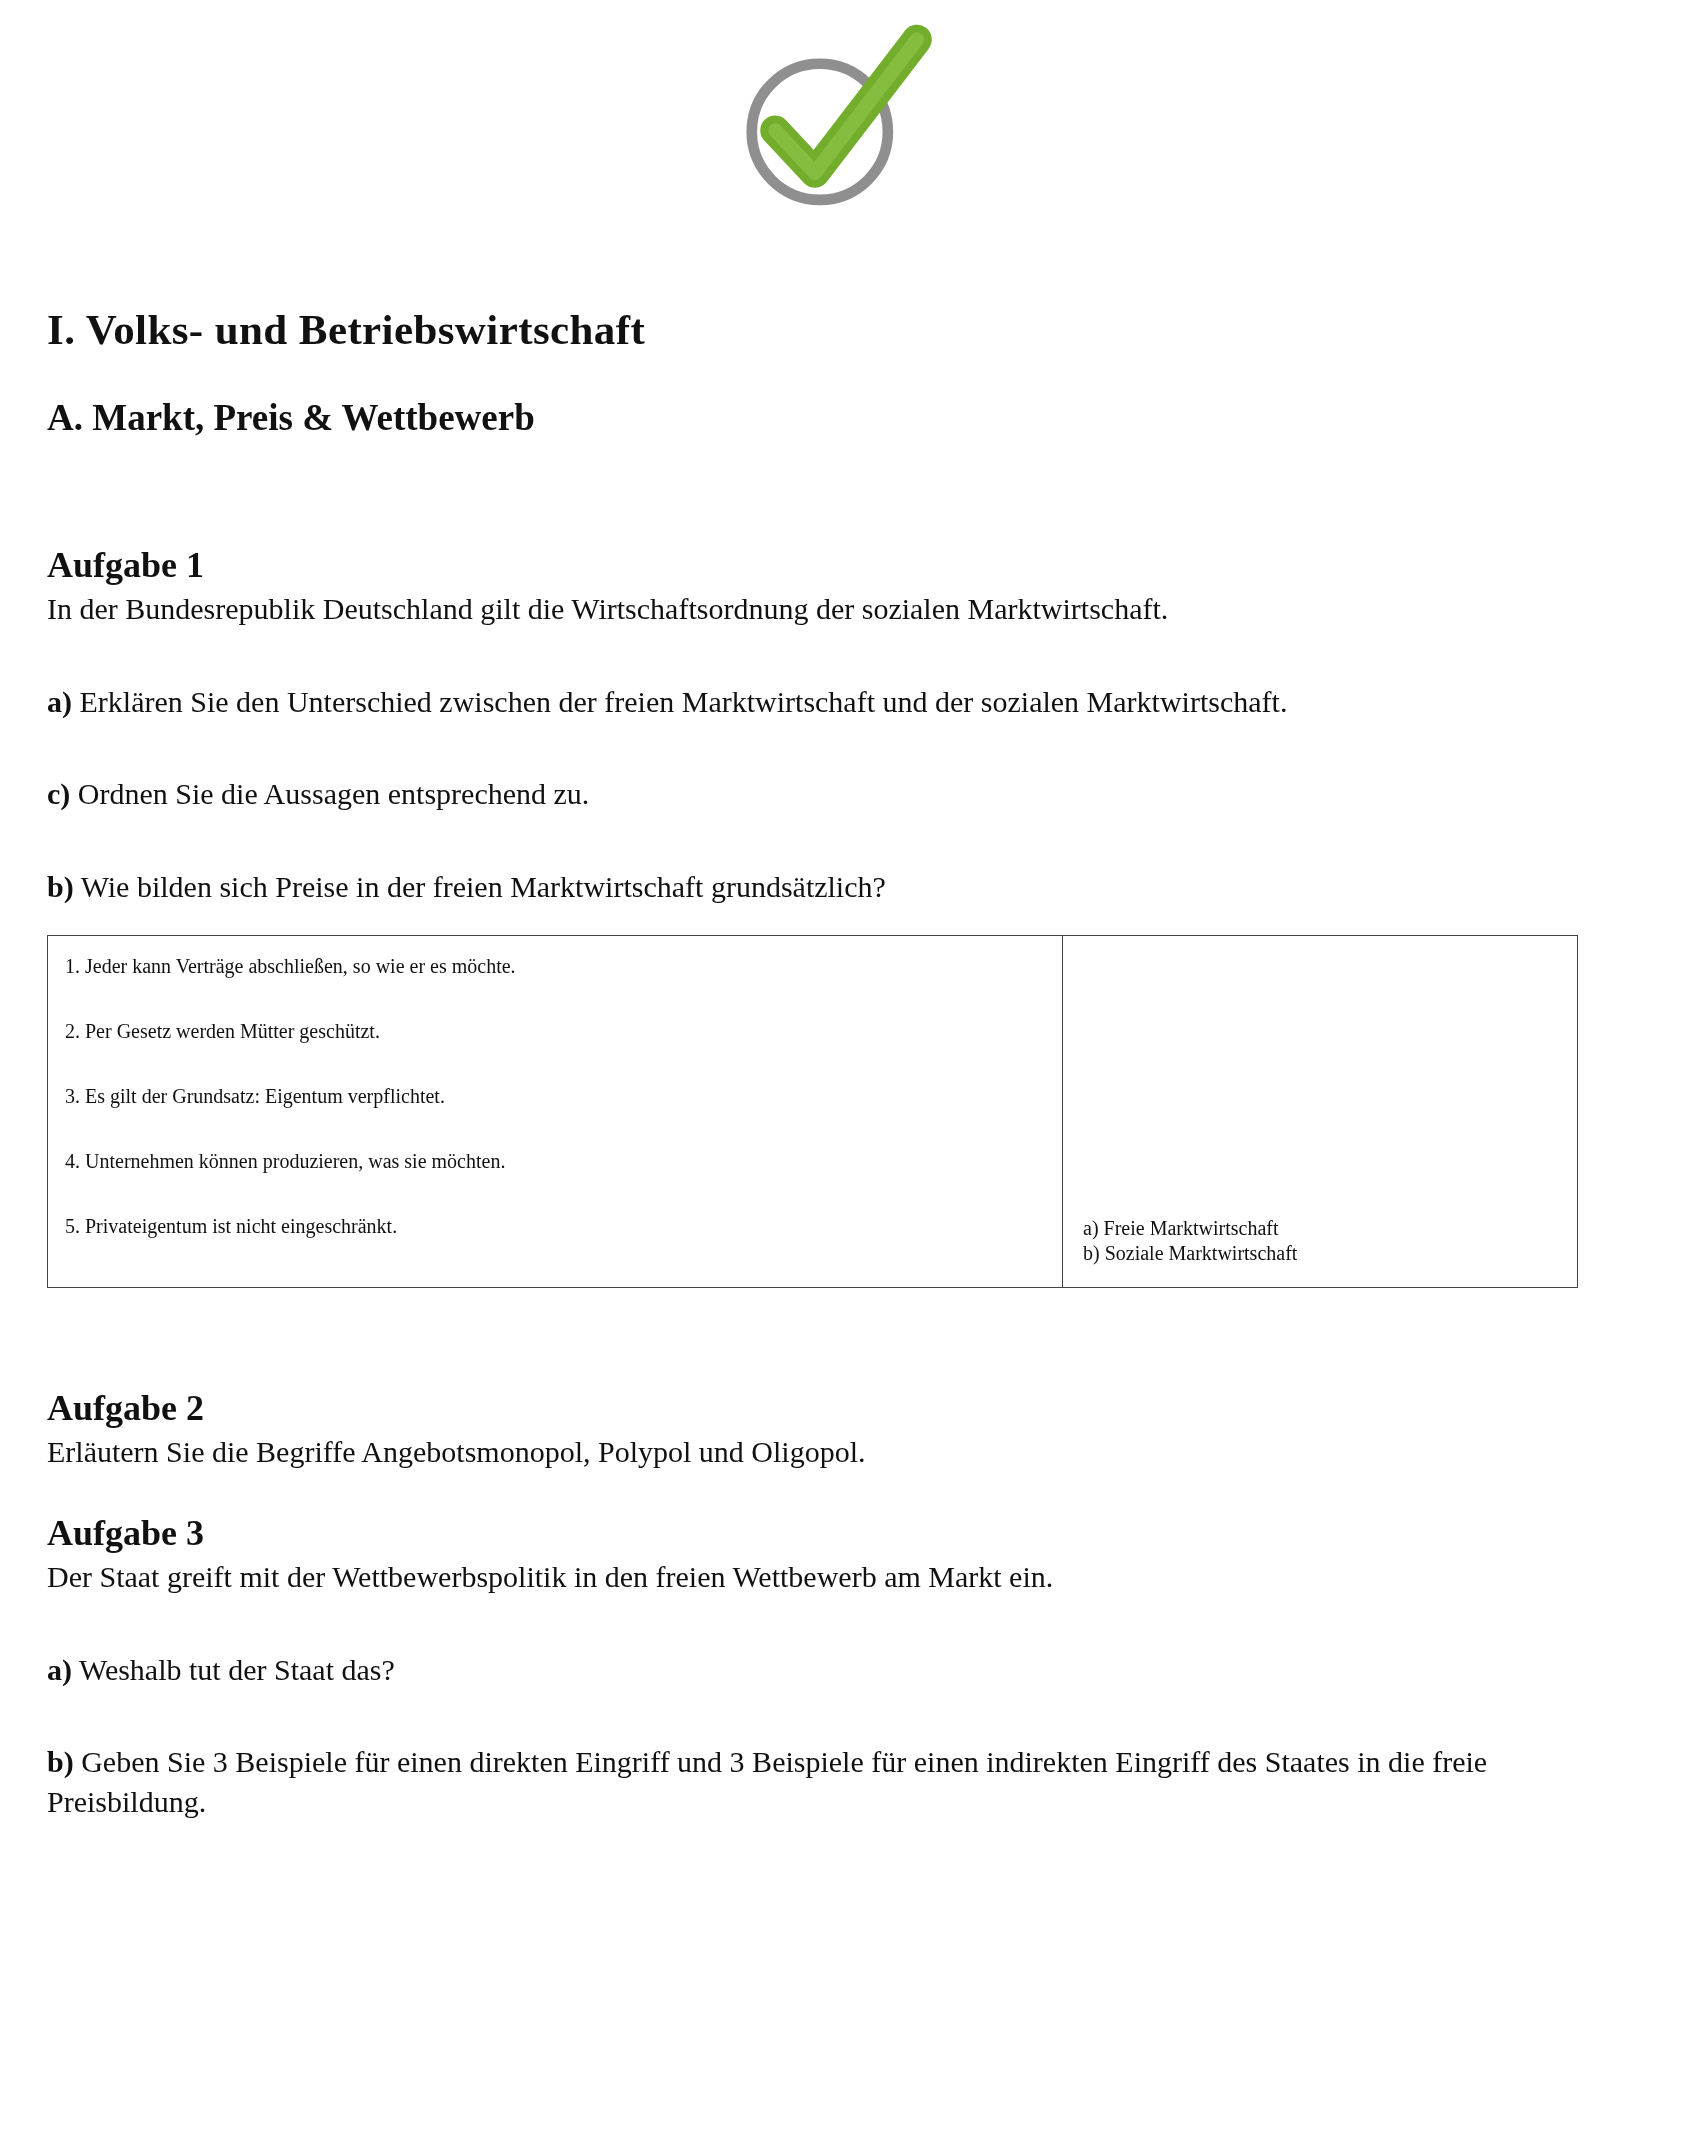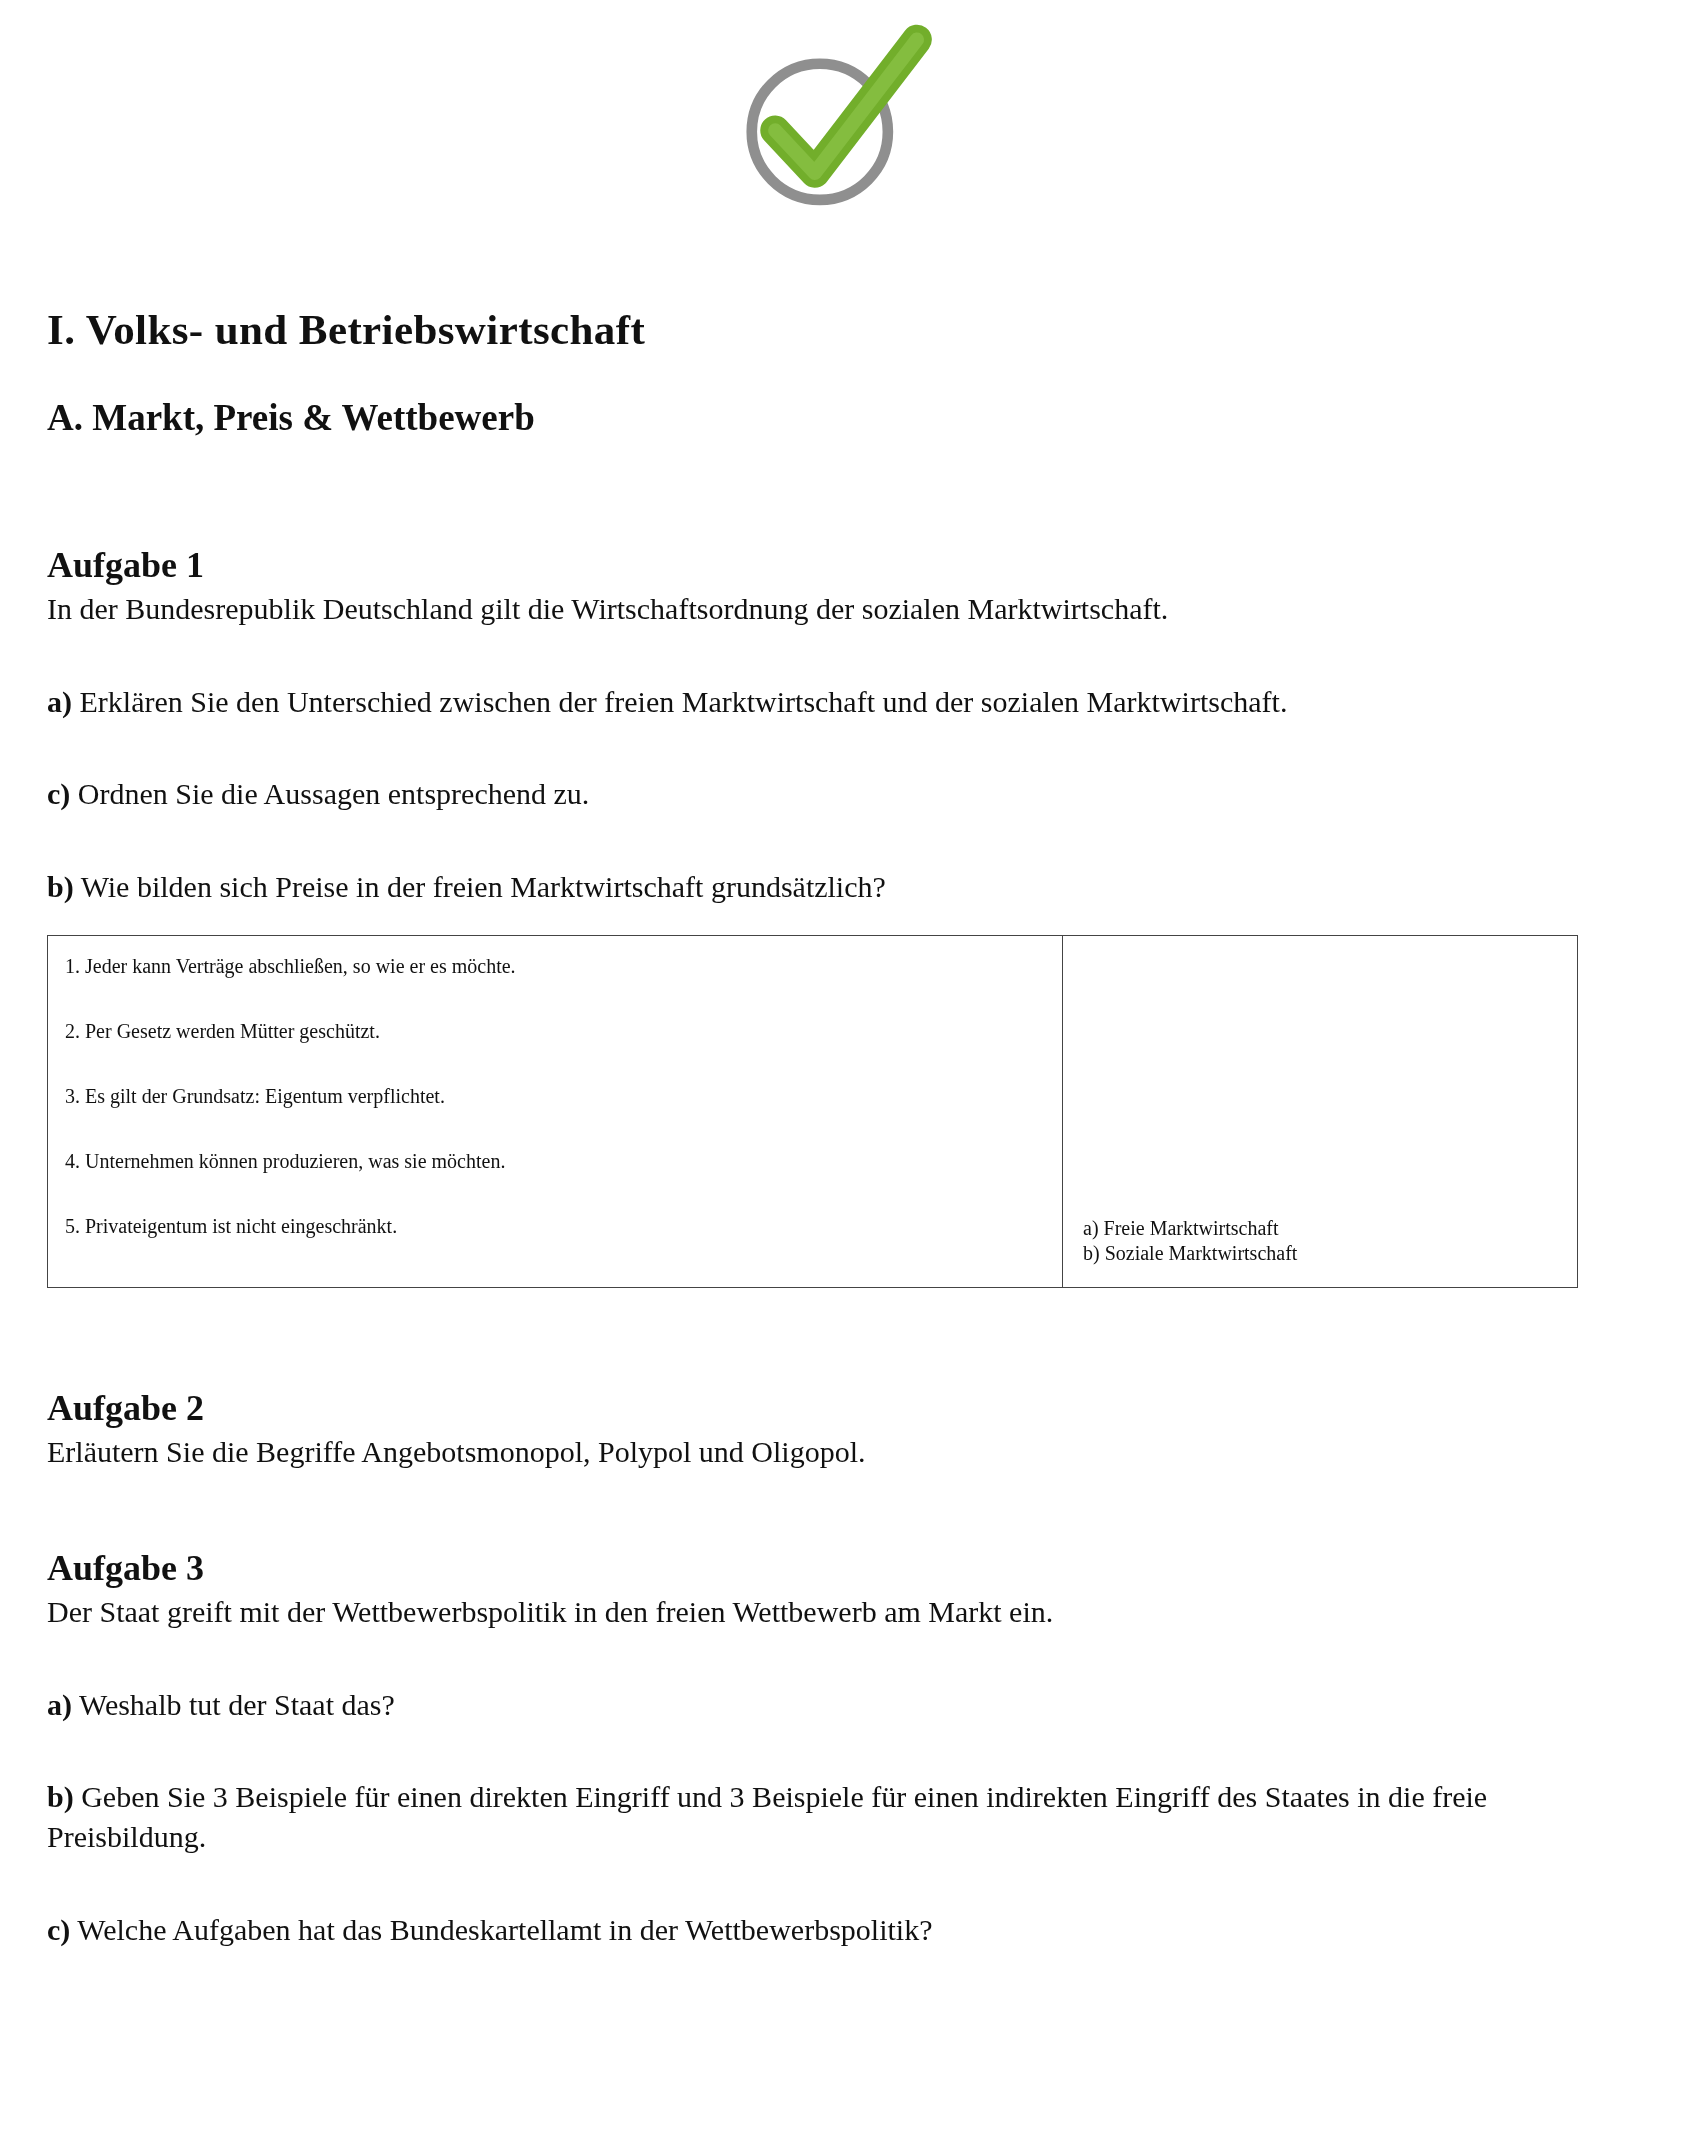--- a/index.html
+++ b/index.html
@@ -68,21 +68,21 @@
   .options-inner {
     height: 100%;
     min-height: 312px;
     display: flex;
     flex-direction: column;
     justify-content: flex-end;
   }
   .option { line-height: 1.25; }
 
   .mt-task2 { margin-top: 99px; }
-  .mt-task3 { margin-top: 76px; }
+  .mt-task3 { margin-top: 41px; }
 </style>
 </head>
 <body>
 
 <div class="page">
 
   <div class="logo-wrap">
     <svg width="206" height="190" viewBox="0 0 290 268">
       <circle cx="125" cy="152" r="96" fill="none" stroke="#8f8f8f" stroke-width="15"></circle>
       <path d="M 62 150 L 118 210 L 262 22" fill="none" stroke="#72ae2b" stroke-width="42" stroke-linecap="round" stroke-linejoin="round"></path>
@@ -125,16 +125,15 @@
   <div class="task-heading mt-task2">Aufgabe 2</div>
   <p class="body-text mt-tight">Erläutern Sie die Begriffe Angebotsmonopol, Polypol und Oligopol.</p>
 
   <div class="task-heading mt-task3">Aufgabe 3</div>
   <p class="body-text mt-tight">Der Staat greift mit der Wettbewerbspolitik in den freien Wettbewerb am Markt ein.</p>
 
   <p class="body-text mt-para"><span class="b">a)</span> <span>Weshalb tut der Staat das?</span></p>
 
   <p class="body-text mt-para"><span class="b">b)</span> <span>Geben Sie 3 Beispiele für einen direkten Eingriff und 3 Beispiele für einen indirekten Eingriff des Staates in die freie Preisbildung.</span></p>
 
-  <p class="body-text mt-para"><span class="b">c)</span> <span>Welche Aufgaben hat das Bundeskartellamt in der Wettbewerbspolitik?</span></p>
 
 </div>
 
 
 </body></html>

